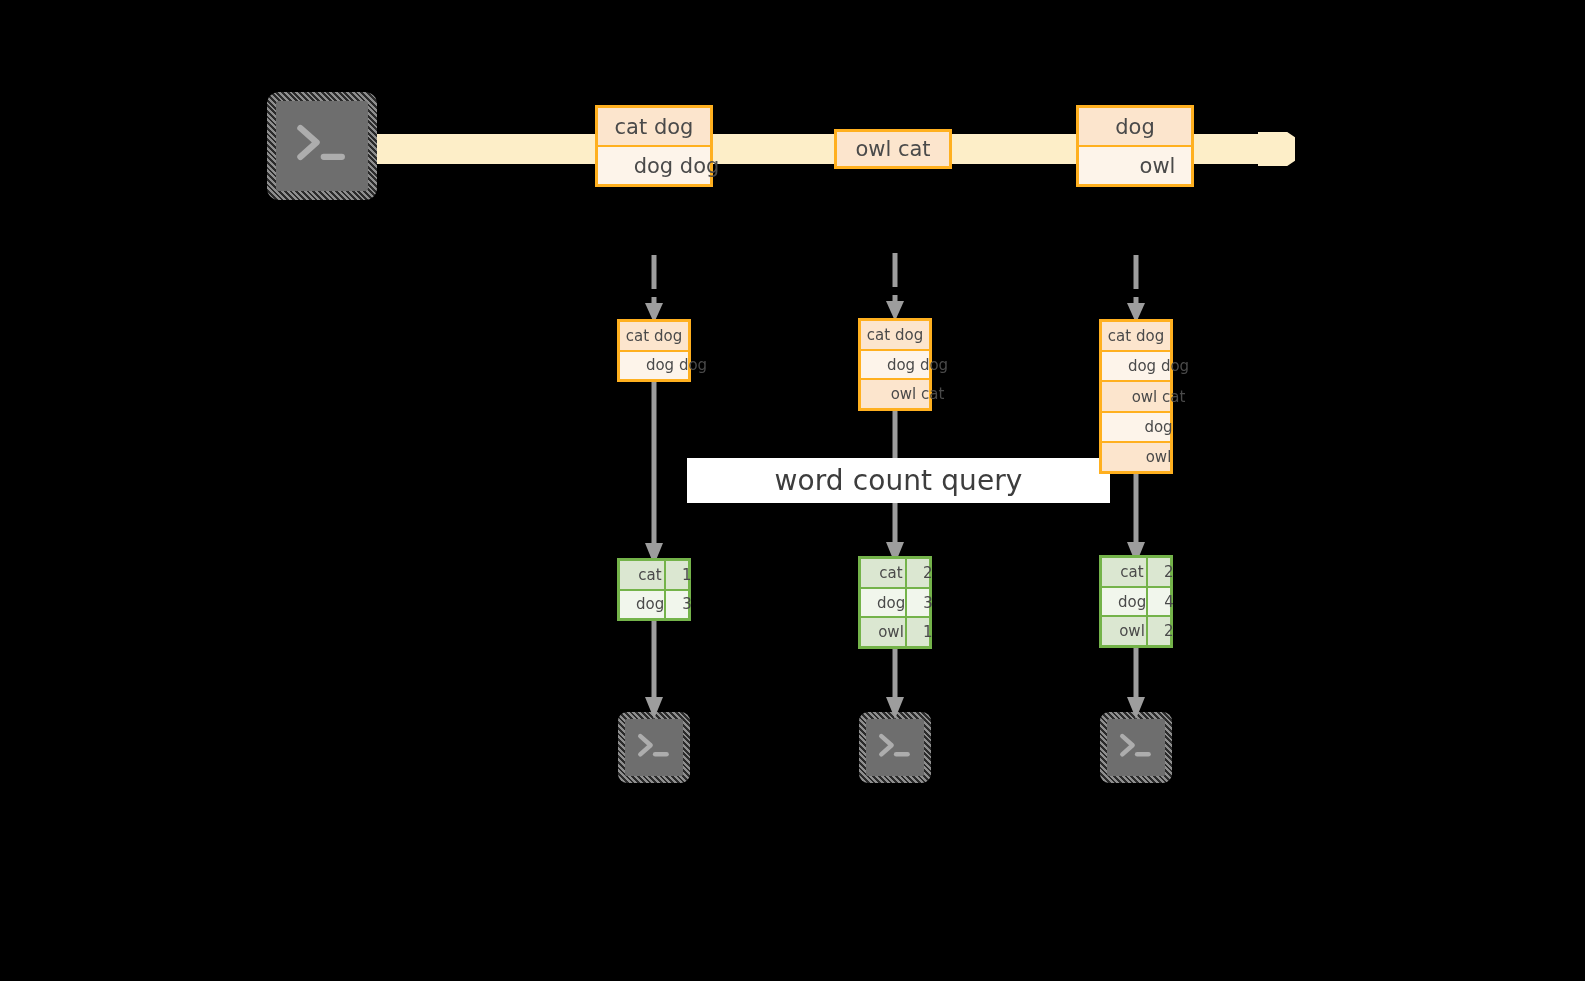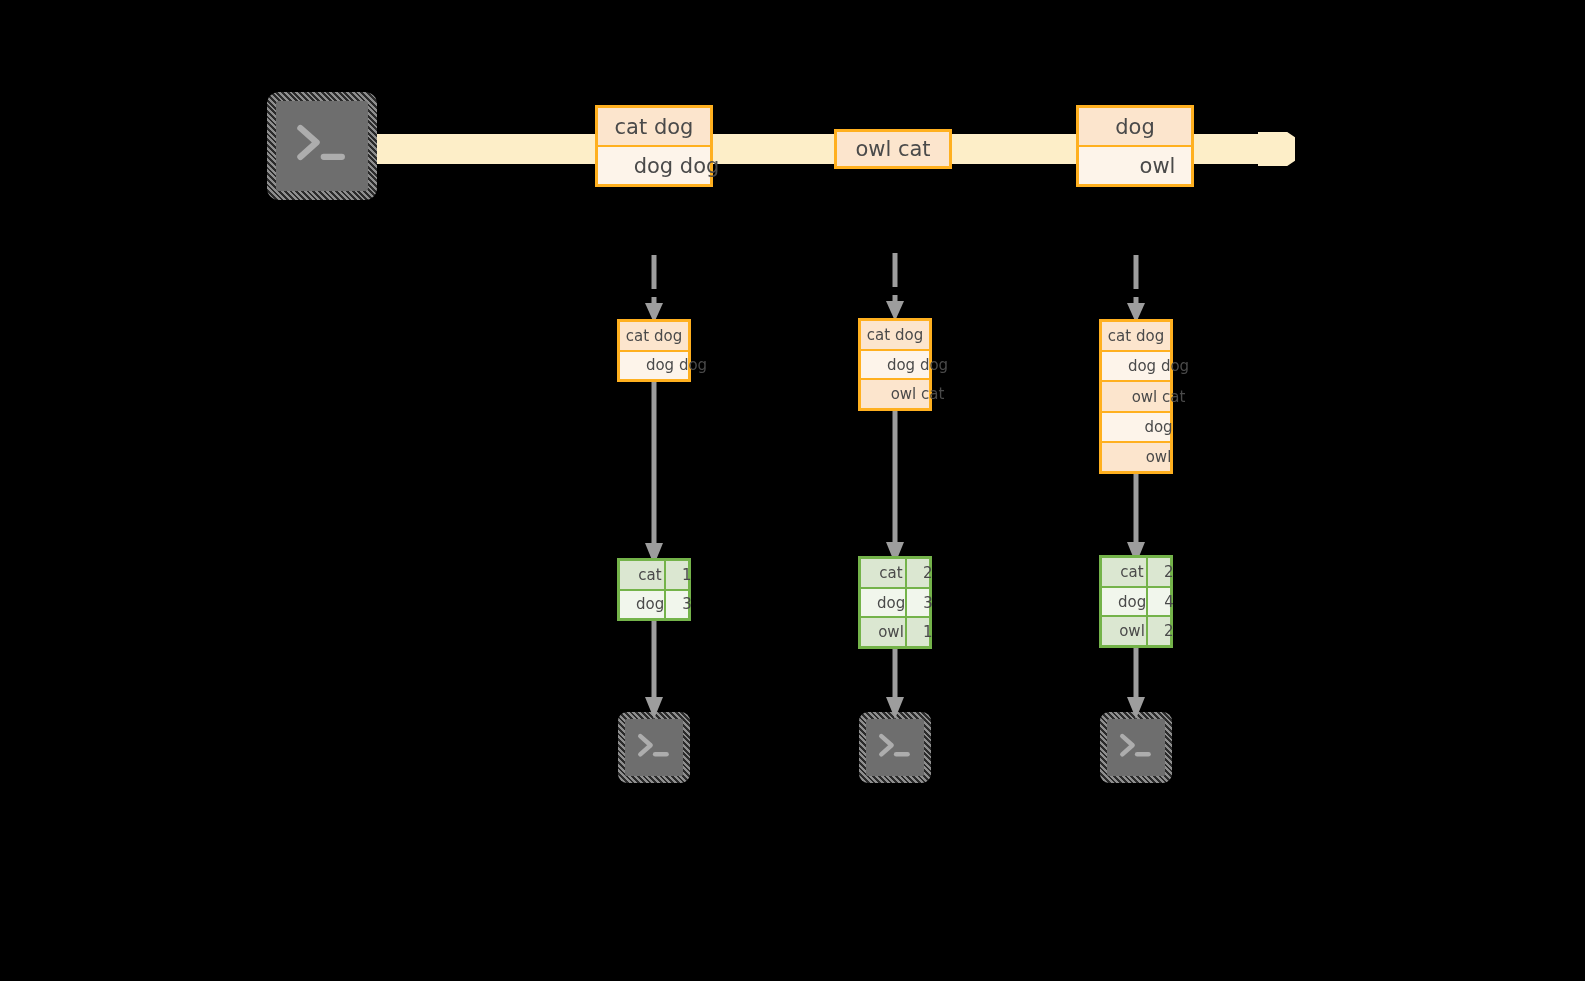--- a/index.html
+++ b/index.html
@@ -228,20 +228,23 @@
       <polygon points="0,133 18,133 9,155" fill="#9d9d9d"></polygon>
     </svg>
   </div>
   <div class="conn" style="left:1127px; top:472px;">
     <svg width="18" height="92" viewBox="0 0 18 92">
       <line x1="9" y1="0" x2="9" y2="72" stroke="#9d9d9d" stroke-width="5"></line>
       <polygon points="0,70 18,70 9,92" fill="#9d9d9d"></polygon>
     </svg>
   </div>
 
+  <div class="labelband">
+    <span class="txt">word count query</span>
+  </div>
 
   <div class="gbox" style="left:617px; top:558px; width:74px; height:63px;">
     <div class="grow shade-a">
       <span class="cell word">cat</span>
       <span class="cell count">1</span>
     </div>
     <div class="grow shade-b">
       <span class="cell word">dog</span>
       <span class="cell count">3</span>
     </div>

